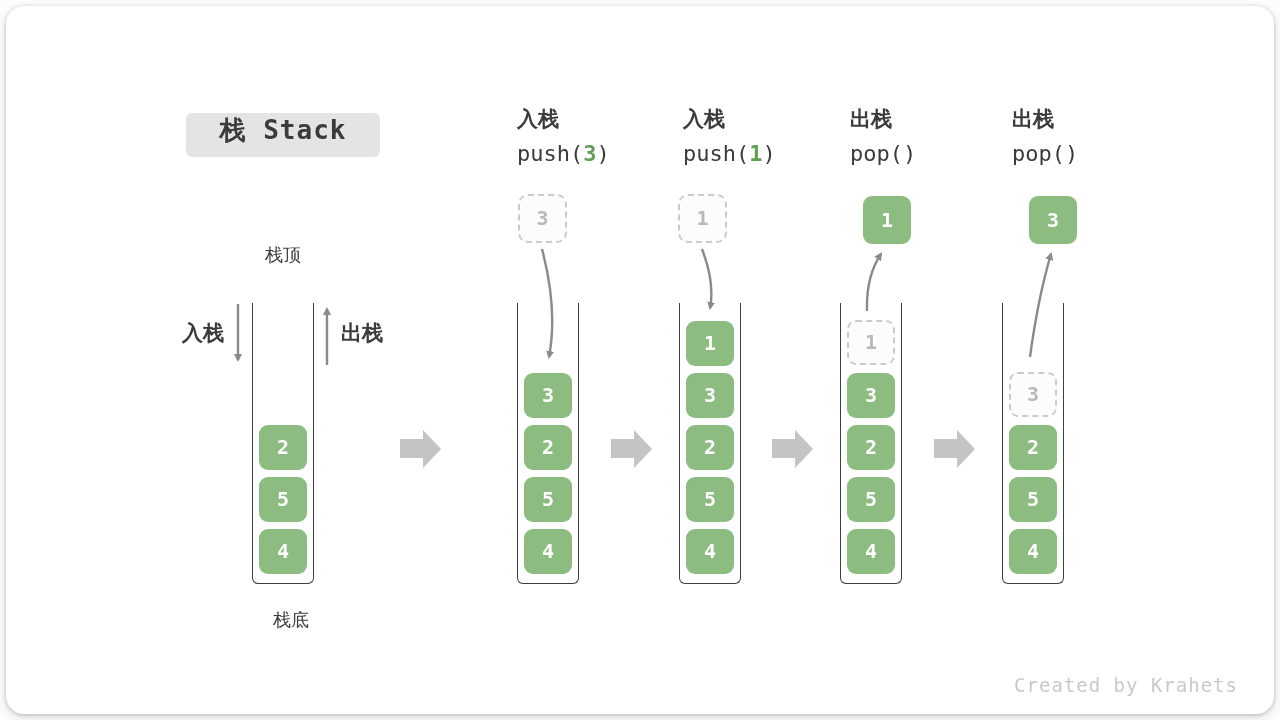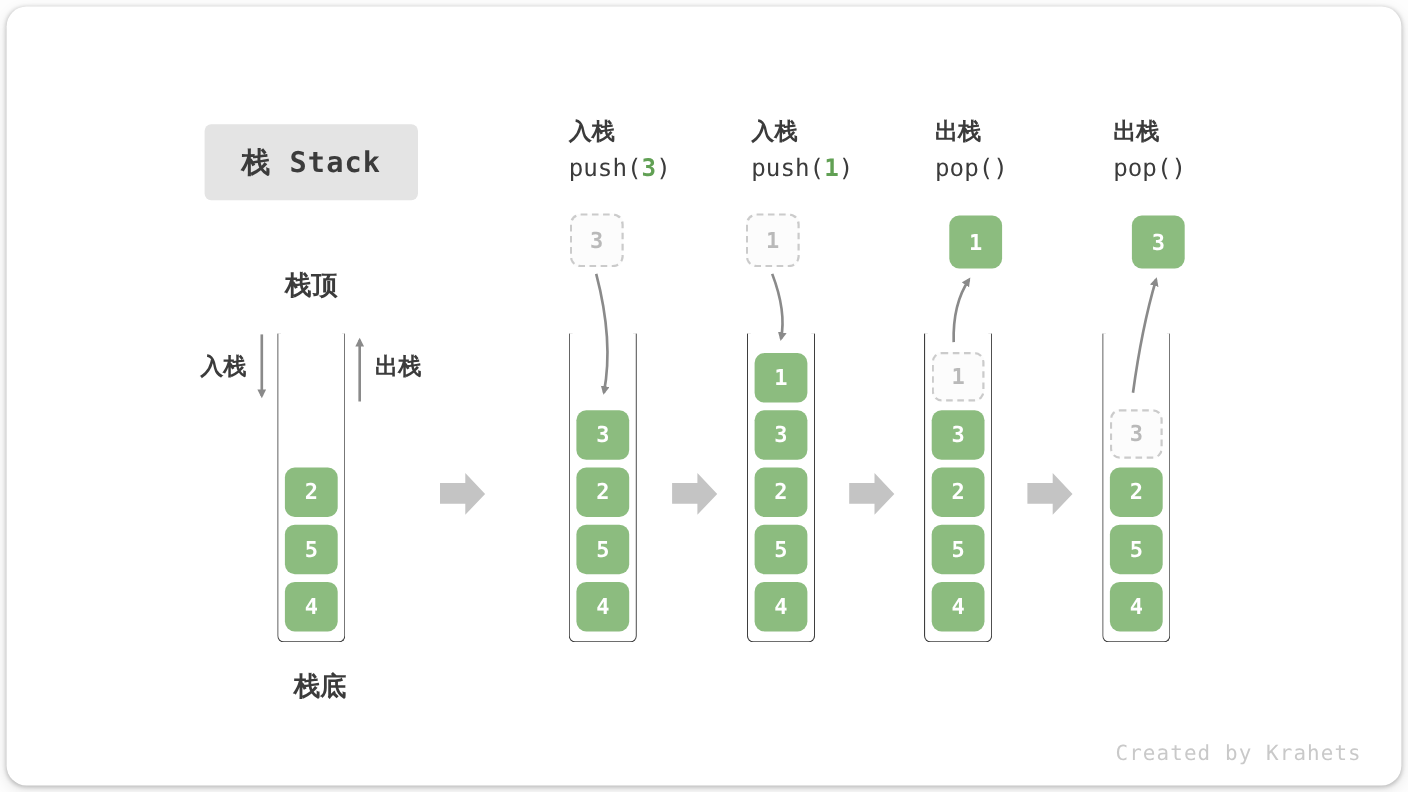--- a/index.html
+++ b/index.html
@@ -16,23 +16,23 @@
     --footer-gray:#c9c9c9;
   }
   *{margin:0;padding:0;box-sizing:border-box;}
   html,body{width:1280px;height:720px;background:#fdfdfd;overflow:hidden;
     font-family:"DejaVu Sans",sans-serif;}
   .canvas{position:relative;width:1280px;height:720px;}
   .card{position:absolute;left:6px;top:6px;width:1268px;height:708px;
     background:#ffffff;border-radius:18px;
     box-shadow:0 1px 4px rgba(0,0,0,.22),0 4px 14px rgba(0,0,0,.10);}
 
-  .title-box{position:absolute;left:186px;top:113px;width:194px;height:69px;
+  .title-box{position:absolute;left:186px;top:113px;width:194px;height:44px;
     background:var(--title-bg);border-radius:6px;display:flex;
-    align-items:center;justify-content:center;}
+    align-items:flex-start;justify-content:center;}
   .title-box span{font-family:"DejaVu Sans Mono","DejaVu Sans",monospace;
     font-size:26px;font-weight:bold;color:var(--text-dark);letter-spacing:1px;}
 
   .col-header{position:absolute;top:105px;}
   .col-op{font-size:21px;font-weight:bold;color:var(--text-dark);line-height:28px;}
   .col-code{font-family:"DejaVu Sans Mono",monospace;font-size:22px;
     color:var(--text-dark);margin-top:8px;white-space:nowrap;}
   .col-code .arg{color:var(--arg-green);font-weight:bold;}
 
   .stack-frame{position:absolute;top:303px;height:281px;width:62px;
@@ -45,22 +45,22 @@
     border-radius:9px;text-align:center;line-height:45px;
     font-family:"DejaVu Sans Mono",monospace;font-size:20px;font-weight:bold;}
   .item{background:var(--item-green);color:#ffffff;}
   .ghost{background:var(--ghost-bg);border:2px dashed var(--ghost-border);
     color:var(--ghost-text);line-height:41px;}
   .float-solid{background:var(--item-green);color:#ffffff;height:48px;line-height:48px;}
   .float-dashed{background:var(--ghost-bg);border:2px dashed var(--ghost-border);
     color:var(--ghost-text);height:49px;line-height:45px;width:49px;border-radius:10px;}
 
   .side-label{position:absolute;font-size:21px;font-weight:bold;color:var(--text-dark);}
-  .center-label{position:absolute;width:62px;text-align:center;font-size:24px;
-    font-weight:bold;color:var(--text-dark);}
+  .center-label{position:absolute;width:62px;text-align:center;font-size:18px;
+    font-weight:normal;color:var(--text-dark);}
 
   .arrow-layer{position:absolute;left:0;top:0;width:1280px;height:720px;
     pointer-events:none;}
 
   .footer{position:absolute;right:42px;top:674px;
     font-family:"DejaVu Sans Mono",monospace;font-size:19px;
     color:var(--footer-gray);letter-spacing:1px;}
 </style>
 </head>
 <body>

